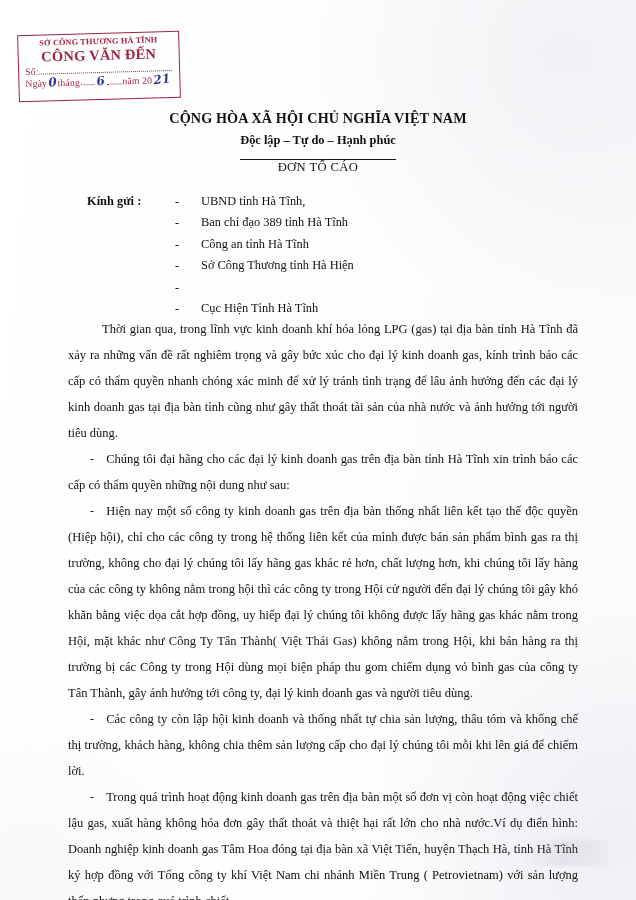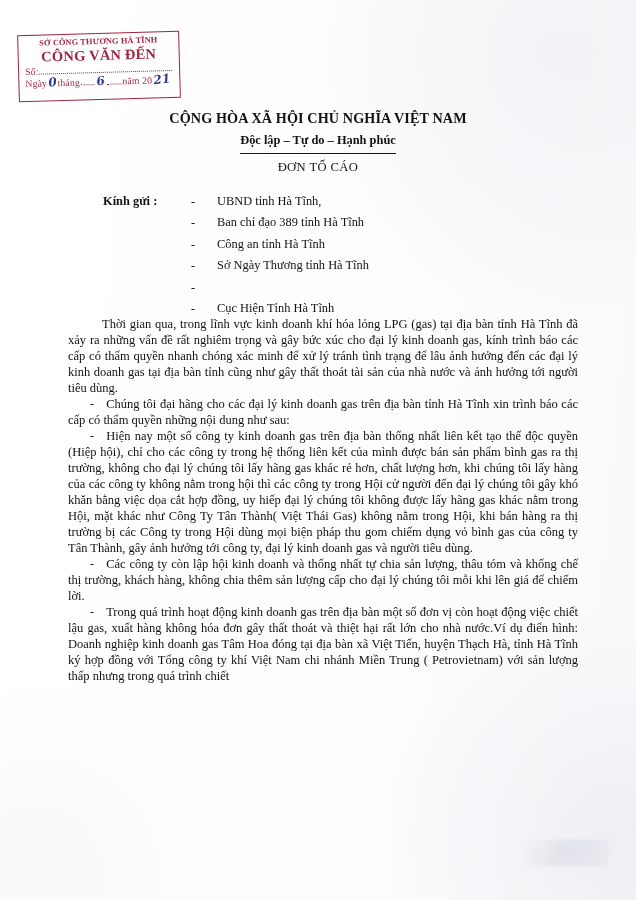--- a/index.html
+++ b/index.html
@@ -108,37 +108,37 @@
   }
   .nat-sub {
     position: absolute;
     top: 133px;
     left: 0; right: 0;
     font-size: 12.4px;
     font-weight: 700;
   }
   .nat-sub span {
     border-bottom: 1.1px solid #15151a;
-    padding-bottom: 6px;
+    padding-bottom: 12px;
   }
   .doc-title {
     position: absolute;
     top: 160px;
     left: 0; right: 0;
     text-align: center;
     font-size: 12.6px;
     font-weight: 400;
     letter-spacing: .4px;
   }
 
   
   .recipients {
     position: absolute;
     top: 194px;
-    left: 103px;
+    left: 87px;
     right: 58px;
   }
   .rec-row {
     display: flex;
     align-items: baseline;
     height: 21.4px;
     font-size: 12.4px;
   }
   .rec-label {
     width: 88px;
@@ -155,21 +155,21 @@
   
   .body {
     position: absolute;
     top: 316px;
     left: 68px;
     width: 510px;
   }
   p.para {
     margin: 0;
     font-size: 12.5px;
-    line-height: 16px;
+    line-height: 26px;
     text-align: justify;
     text-justify: inter-word;
     text-indent: 34px;
     hyphens: none;
   }
   p.para.dash { text-indent: 22px; }
   p.para.dash .dash-mark { padding-right: 12px; }
 
   
   .smudge {
@@ -223,21 +223,21 @@
       <span class="rec-text">Ban chỉ đạo 389 tỉnh Hà Tĩnh</span>
     </div>
     <div class="rec-row">
       <span class="rec-label"></span>
       <span class="rec-dash">-</span>
       <span class="rec-text">Công an tỉnh Hà Tĩnh</span>
     </div>
     <div class="rec-row">
       <span class="rec-label"></span>
       <span class="rec-dash">-</span>
-      <span class="rec-text">Sở Ngày Thương tỉnh Hà Tĩnh</span>
+      <span class="rec-text">Sở Công Thương tỉnh Hà Hiện</span>
     </div>
     <div class="rec-row">
       <span class="rec-label"></span>
       <span class="rec-dash">-</span>
     </div>
     <div class="rec-row">
       <span class="rec-label"></span>
       <span class="rec-dash">-</span>
       <span class="rec-text">Cục Hiện Tỉnh Hà Tĩnh</span>
     </div>

